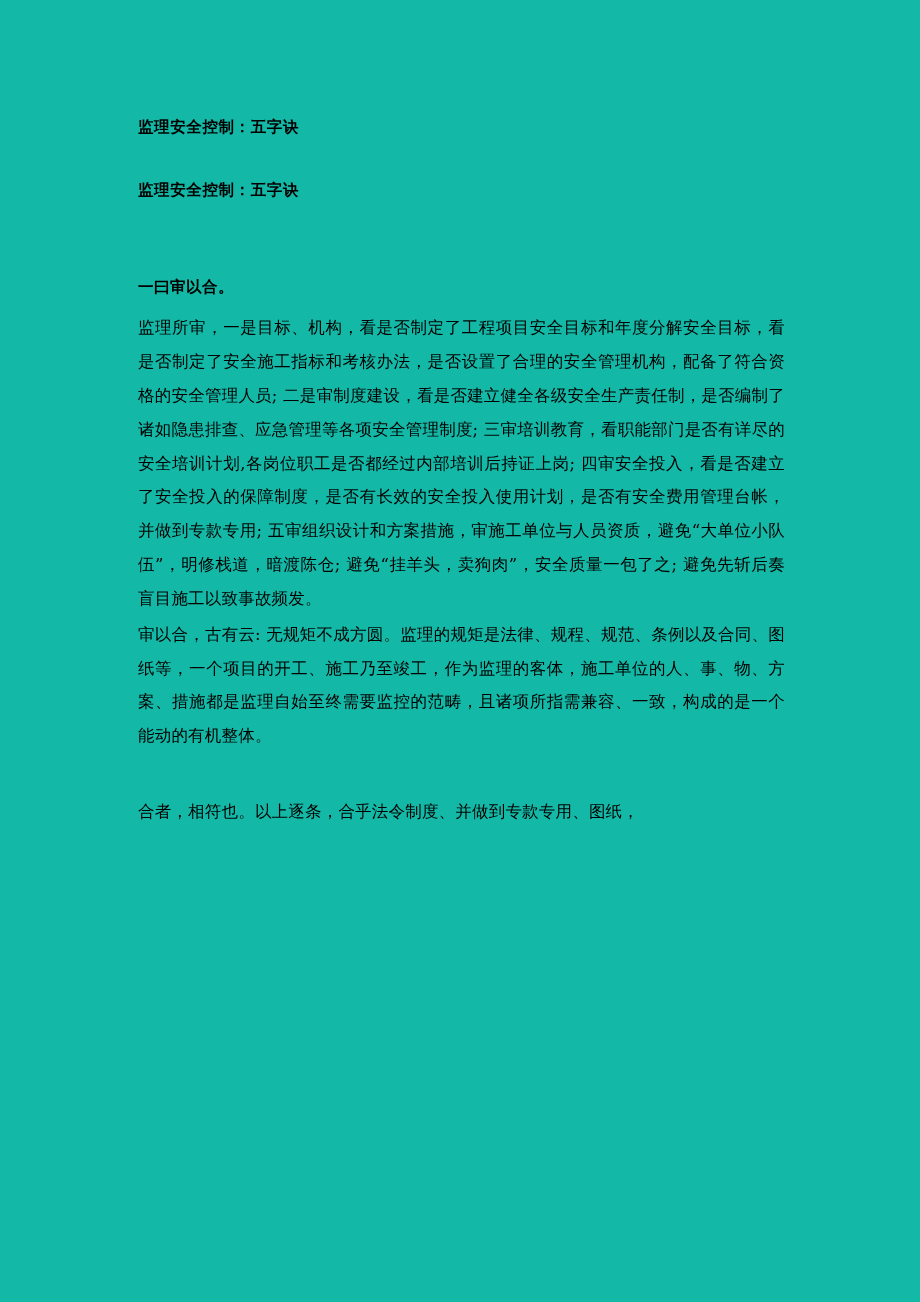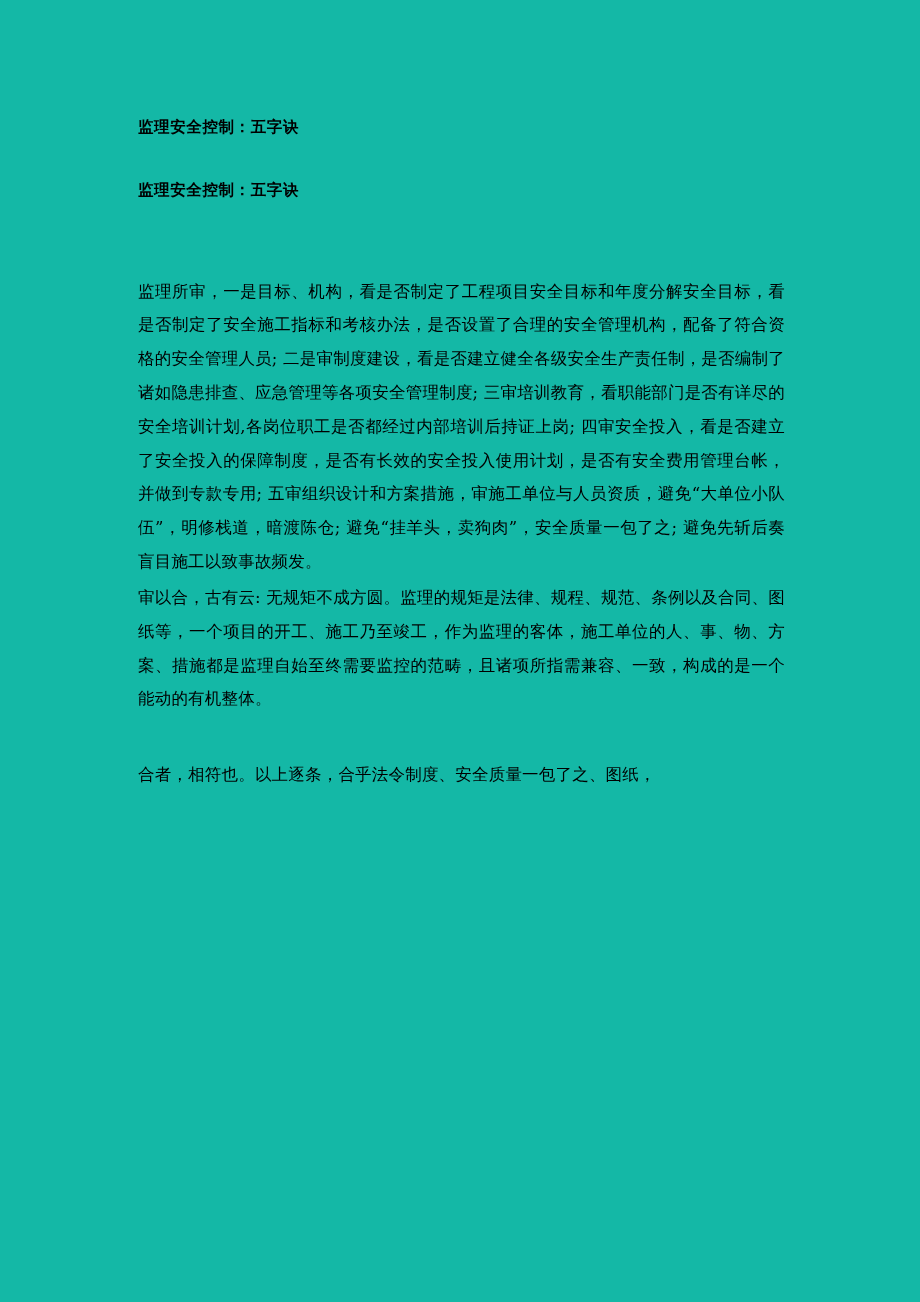--- a/index.html
+++ b/index.html
@@ -59,20 +59,21 @@
 </style>
 </head>
 <body>
 
 <div class="page">
 
   <h1 class="doc-title">监理安全控制：五字诀</h1>
 
   <h2 class="doc-subtitle">监理安全控制：五字诀</h2>
 
+  <h3 class="section-heading">一曰审以合。</h3>
 
   <p class="body-par">监理所审，一是目标、机构，看是否制定了工程项目安全目标和年度分解安全目标，看是否制定了安全施工指标和考核办法，是否设置了合理的安全管理机构，配备了符合资格的安全管理人员; 二是审制度建设，看是否建立健全各级安全生产责任制，是否编制了诸如隐患排查、应急管理等各项安全管理制度; 三审培训教育，看职能部门是否有详尽的安全培训计划,各岗位职工是否都经过内部培训后持证上岗; 四审安全投入，看是否建立了安全投入的保障制度，是否有长效的安全投入使用计划，是否有安全费用管理台帐，并做到专款专用; 五审组织设计和方案措施，审施工单位与人员资质，避免“大单位小队伍”，明修栈道，暗渡陈仓; 避免“挂羊头，卖狗肉”，安全质量一包了之; 避免先斩后奏盲目施工以致事故频发。</p>
 
   <p class="body-par">审以合，古有云: 无规矩不成方圆。监理的规矩是法律、规程、规范、条例以及合同、图纸等，一个项目的开工、施工乃至竣工，作为监理的客体，施工单位的人、事、物、方案、措施都是监理自始至终需要监控的范畴，且诸项所指需兼容、一致，构成的是一个能动的有机整体。</p>
 
-  <p class="body-par spaced">合者，相符也。以上逐条，合乎法令制度、安全质量一包了之、图纸，</p>
+  <p class="body-par spaced">合者，相符也。以上逐条，合乎法令制度、并做到专款专用、图纸，</p>
 
 </div>
 
 </body></html>

